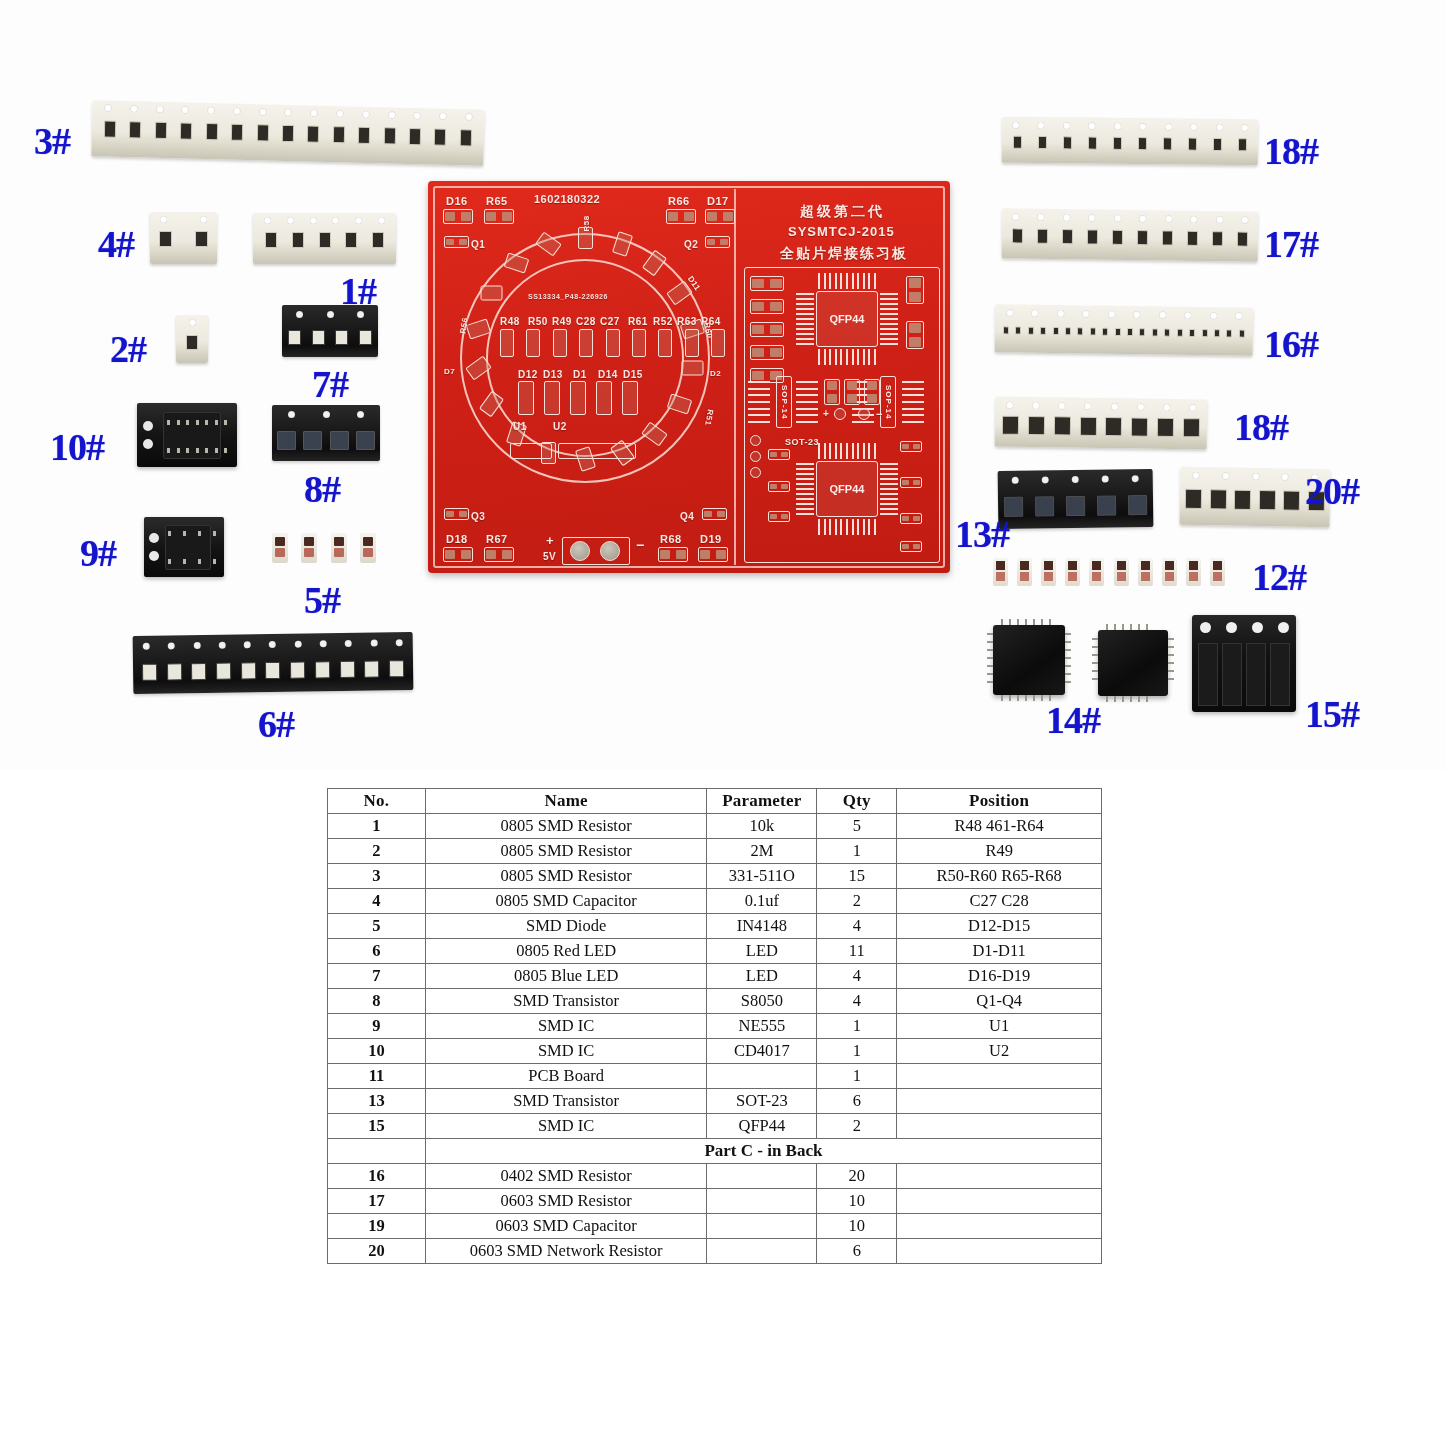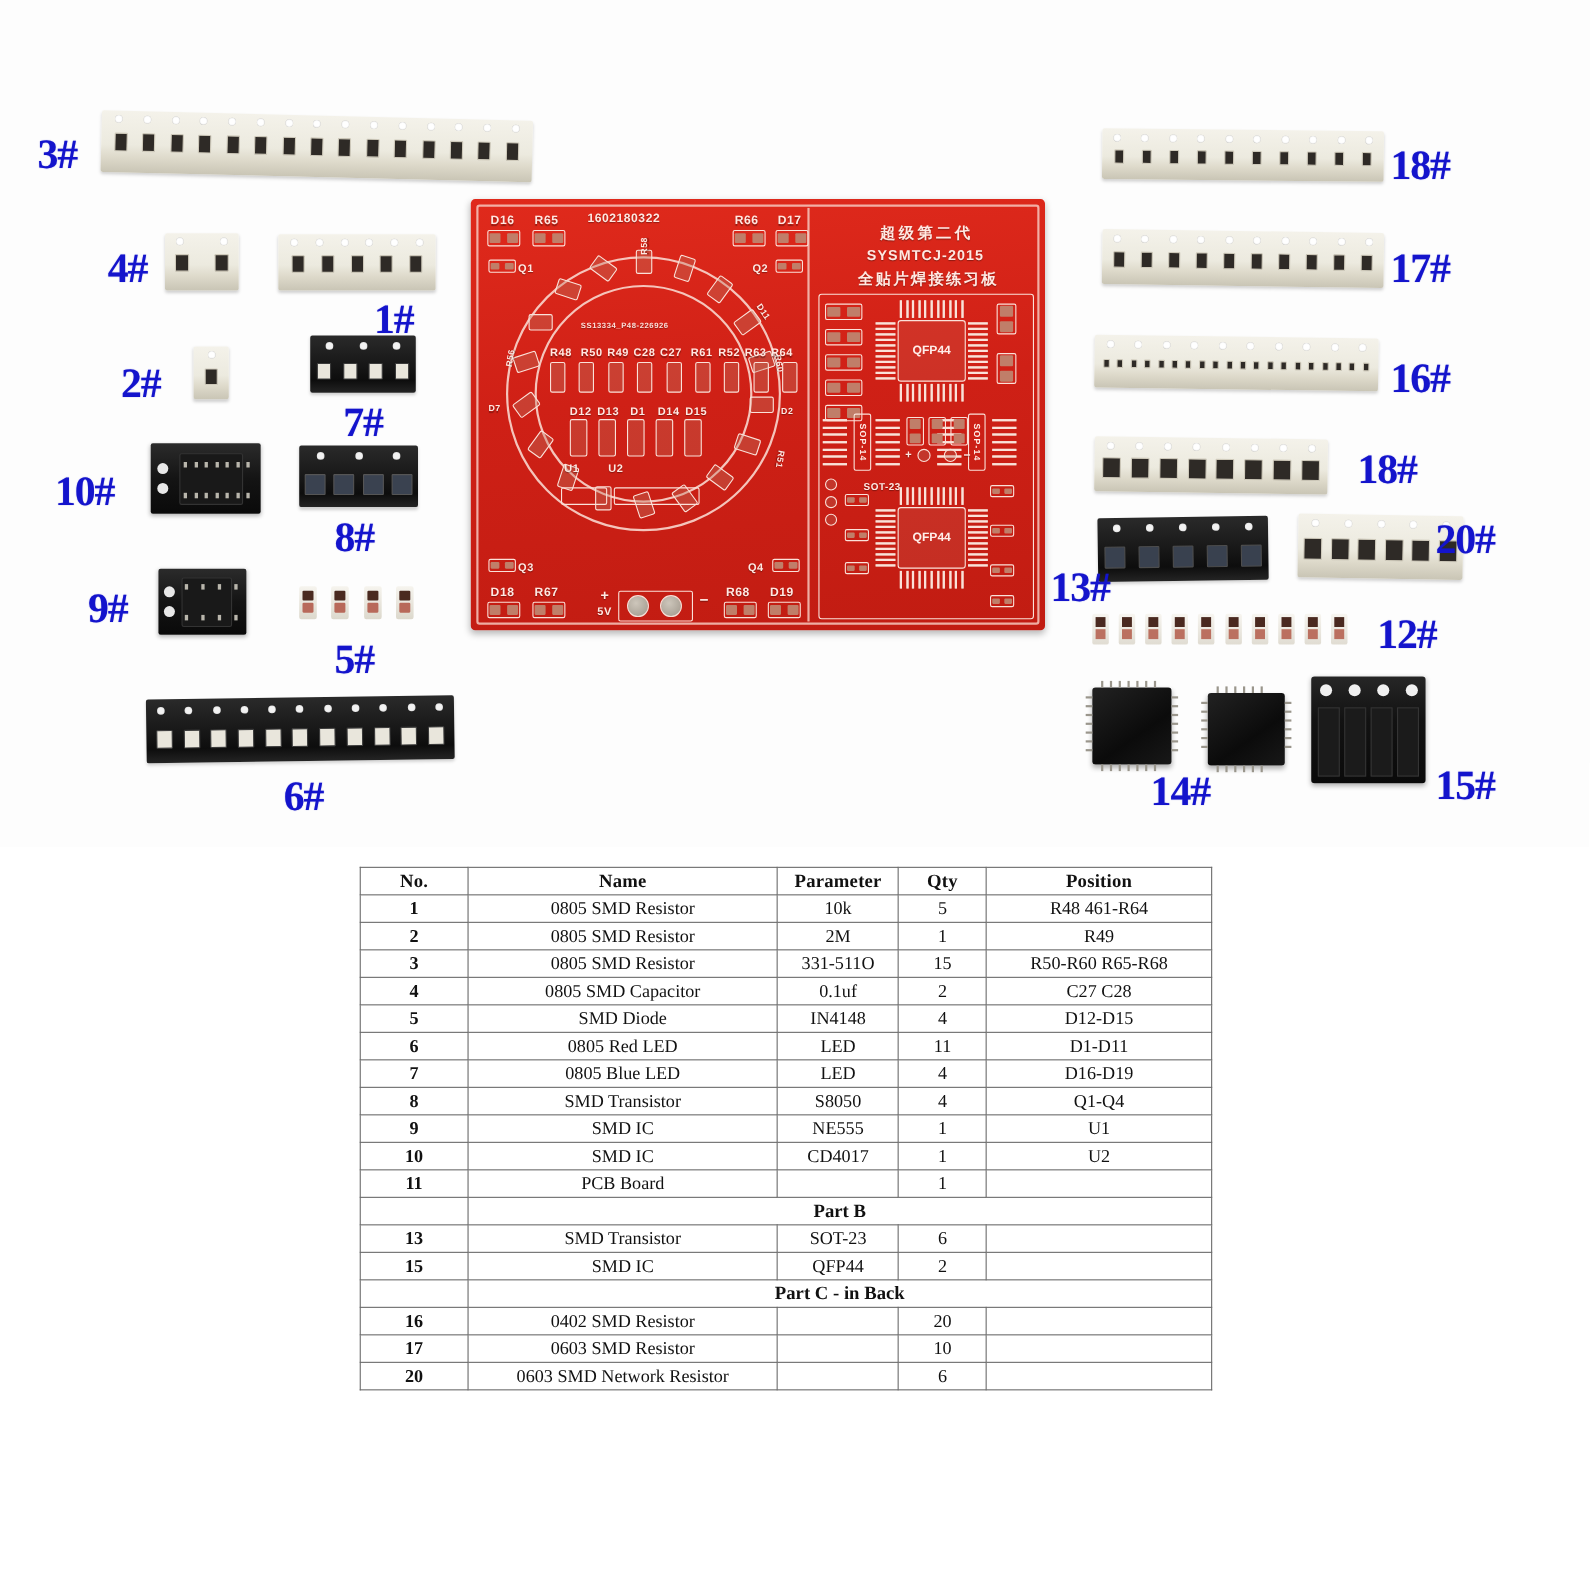--- a/index.html
+++ b/index.html
@@ -1199,24 +1199,20 @@
           <td class="qty">1</td>
           <td class="pos">U2</td>
         </tr>
         <tr>
           <td class="no">11</td>
           <td class="name">PCB Board</td>
           <td class="param">&nbsp;</td>
           <td class="qty">1</td>
           <td class="pos">&nbsp;</td>
         </tr>
-        <tr class="sect">
-          <td class="blank">&nbsp;</td>
-          <td colspan="4">Part B</td>
-        </tr>
         <tr>
           <td class="no">13</td>
           <td class="name">SMD Transistor</td>
           <td class="param">SOT-23</td>
           <td class="qty">6</td>
           <td class="pos">&nbsp;</td>
         </tr>
         <tr>
           <td class="no">15</td>
           <td class="name">SMD IC</td>
@@ -1236,20 +1232,27 @@
           <td class="pos">&nbsp;</td>
         </tr>
         <tr>
           <td class="no">17</td>
           <td class="name">0603 SMD Resistor</td>
           <td class="param">&nbsp;</td>
           <td class="qty">10</td>
           <td class="pos">&nbsp;</td>
         </tr>
         <tr>
+          <td class="no">19</td>
+          <td class="name">0603 SMD Capacitor</td>
+          <td class="param">&nbsp;</td>
+          <td class="qty">10</td>
+          <td class="pos">&nbsp;</td>
+        </tr>
+        <tr>
           <td class="no">20</td>
           <td class="name">0603 SMD Network Resistor</td>
           <td class="param">&nbsp;</td>
           <td class="qty">6</td>
           <td class="pos">&nbsp;</td>
         </tr>
       </tbody>
   </table>
 </div>
 

